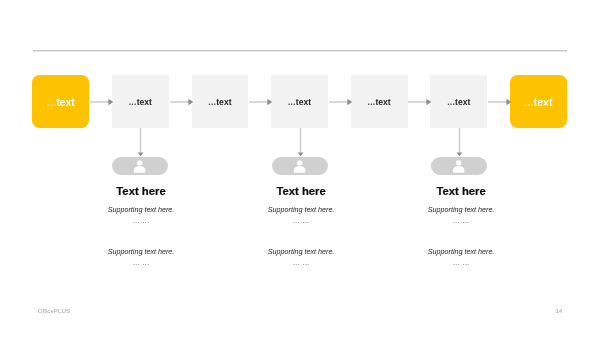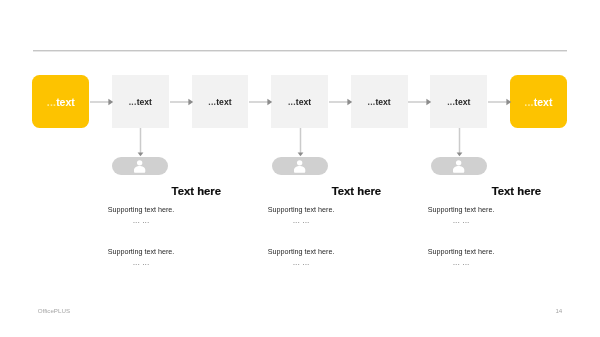--- a/index.html
+++ b/index.html
@@ -12,22 +12,22 @@
   .box .lbl{font-size:8.6px;font-weight:bold;color:#262626;letter-spacing:0;white-space:nowrap;position:relative;top:1px;}
   .box .dots{color:#4d4d4d;letter-spacing:0.25px;}
   .box.yellow .lbl{color:#ffffff;font-size:10.5px;}
   .box.yellow .dots{color:#ffe88c;letter-spacing:0.2px;}
   .harrow{position:absolute;top:96.6px;}
   .varrow{position:absolute;top:127.9px;}
   .pill{position:absolute;top:157px;width:56px;height:18px;border-radius:9px;background:#d0d0d0;display:flex;align-items:center;justify-content:center;}
   .person{display:block;position:relative;top:0.6px;}
   .blk{position:absolute;top:0;text-align:center;width:160px;}
   .blk > div{position:absolute;left:0;width:160px;}
-  .t1{font-size:11.3px;font-weight:bold;color:#0d0d0d;line-height:11px;text-align:right;-webkit-text-stroke:0.2px #0d0d0d;}
-  .t2{font-size:7.2px;color:#262626;line-height:8px;}
+  .t1{font-size:11.3px;font-weight:bold;color:#0d0d0d;line-height:11px;-webkit-text-stroke:0.2px #0d0d0d;}
+  .t2{font-size:7.2px;color:#262626;line-height:8px;font-style:italic;}
   .t3{font-size:8.6px;color:#909090;letter-spacing:0;line-height:7px;}
   .foot{position:absolute;font-size:6.2px;color:#a6a6a6;line-height:7px;white-space:nowrap;}
 </style>
 </head>
 <body>
 
 <div class="slide">
   <div class="rule"></div>
 
   <div class="box yellow" style="left:32.3px">

